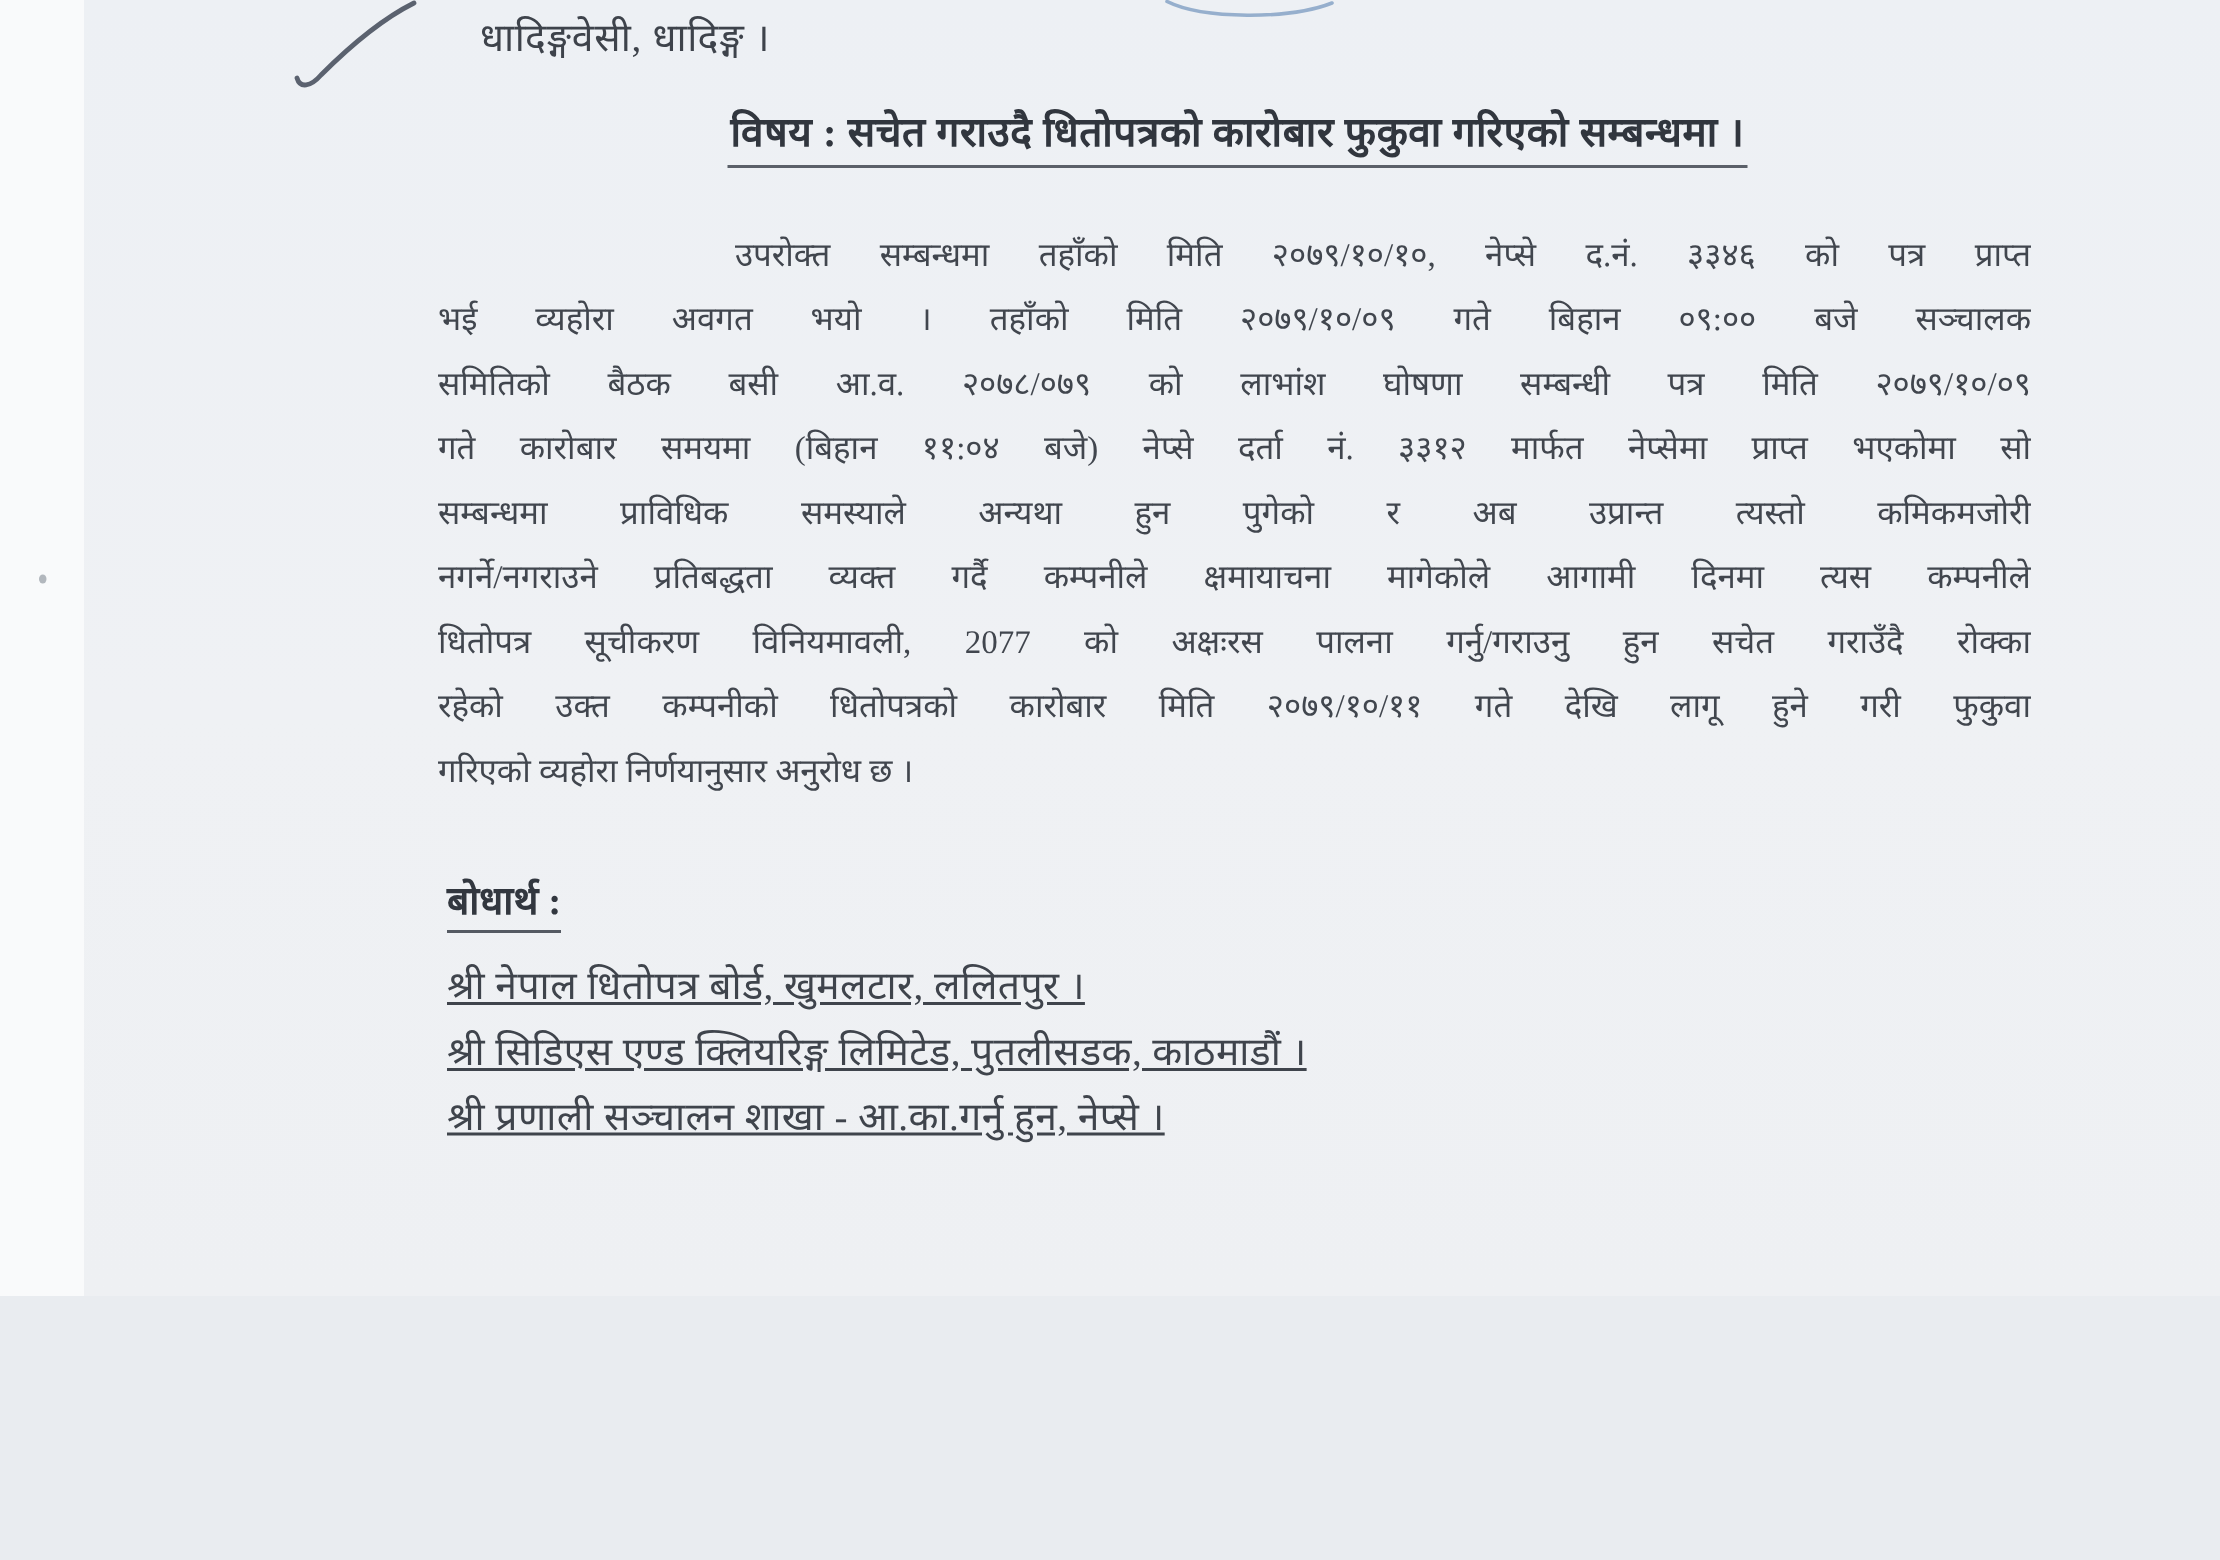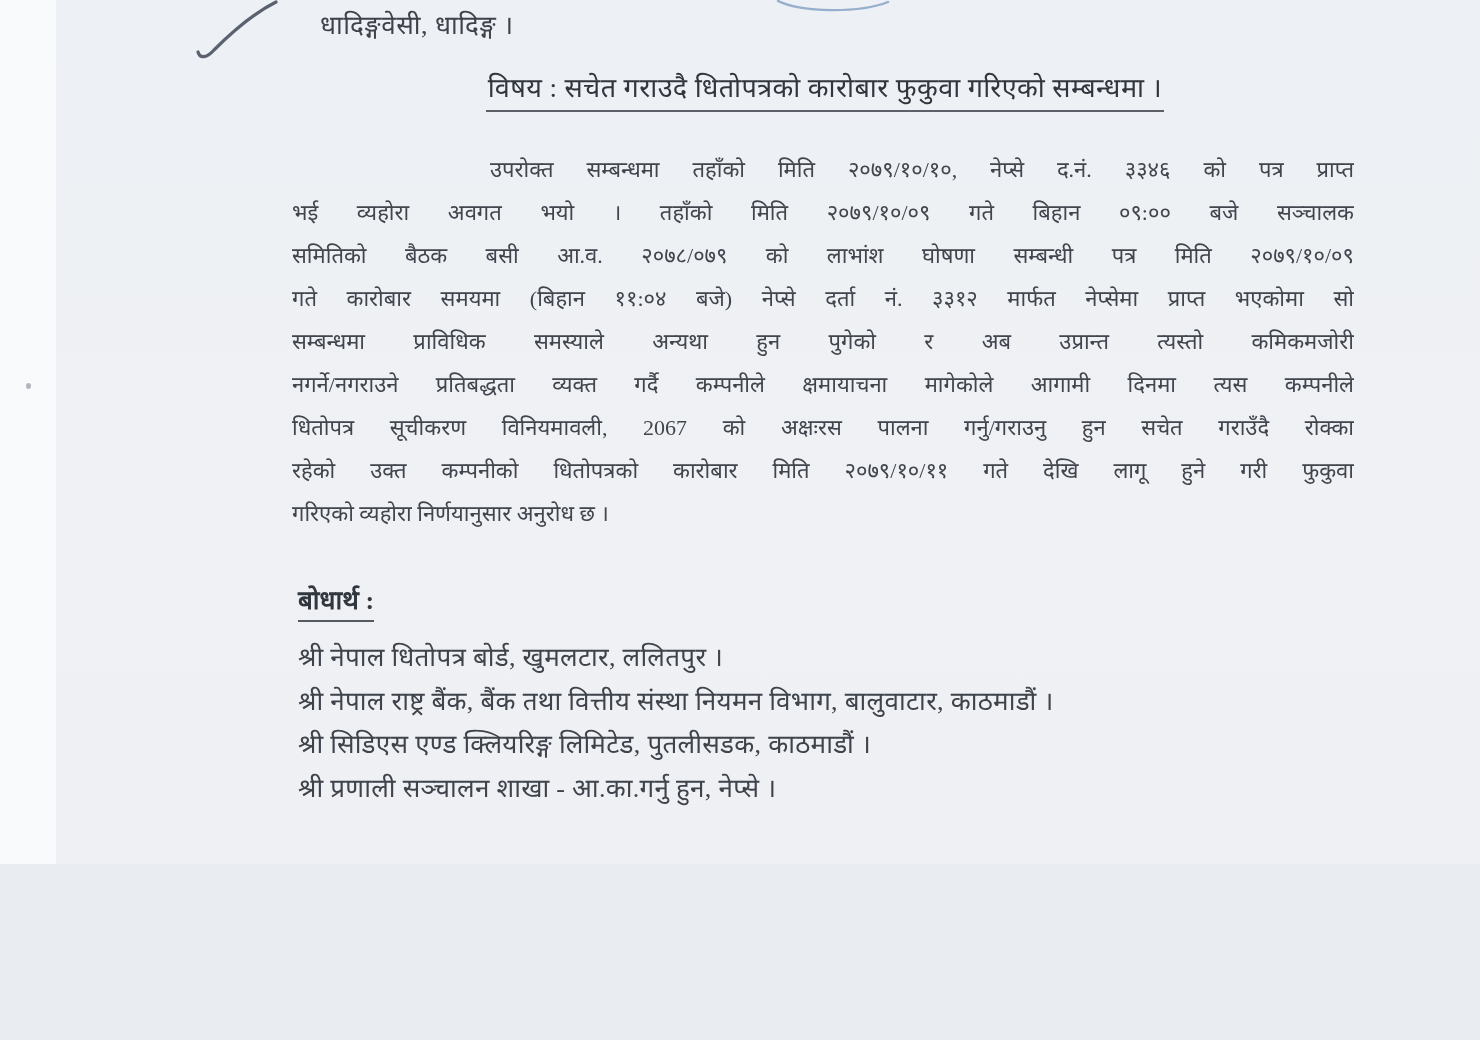--- a/index.html
+++ b/index.html
@@ -22,38 +22,38 @@
     background:#9aa0a8;opacity:.75;
   }
   .address-line{
     position:absolute;left:320px;top:6px;
     font-size:26px;letter-spacing:.5px;color:#3e434b;
   }
   .subject-wrap{
     position:absolute;left:295px;top:68px;width:1060px;text-align:center;
   }
   .subject-text{
-    display:inline-block;font-size:27px;font-weight:normal;color:#31363e;
+    display:inline-block;font-size:27px;font-weight:bold;color:#31363e;
     padding:0 2px 5px 2px;border-bottom:2px solid #5b6069;letter-spacing:.4px;
   }
   .body-block{
     position:absolute;left:292px;top:148px;width:1062px;
     font-size:22px;color:#41464e;
   }
   .body-line{
     height:43px;line-height:43px;white-space:nowrap;
   }
   .jline{
     text-align:justify;text-align-last:justify;white-space:normal;
     overflow:hidden;
   }
   .indent{padding-left:198px;}
   .plain{text-align:right;text-align-last:left;}
   .cc-block{
-    position:absolute;left:298px;top:581px;font-size:26px;color:#3f444c;
+    position:absolute;left:298px;top:581px;font-size:26px;color:#3f444c;text-decoration:underline;
   }
   .cc-heading{
     display:inline-block;font-weight:bold;color:#32373f;
     border-bottom:2px solid #555a63;padding-bottom:3px;margin-bottom:14px;
   }
   .cc-item{height:43.5px;line-height:43.5px;letter-spacing:.3px;}
   .closing-line{
     position:absolute;left:1280px;top:858px;font-size:26px;color:#3e434b;margin-top:40px;
   }
   .mark{position:absolute;}
@@ -83,31 +83,30 @@
     <span class="subject-text">विषय : सचेत गराउदै धितोपत्रको कारोबार फुकुवा गरिएको सम्बन्धमा ।</span>
   </div>
 
   <div class="body-block">
     <div class="body-line jline indent">उपरोक्त सम्बन्धमा तहाँको मिति २०७९/१०/१०, नेप्से द.नं. ३३४६ को पत्र प्राप्त</div>
     <div class="body-line jline">भई व्यहोरा अवगत भयो । तहाँको मिति २०७९/१०/०९ गते बिहान ०९:०० बजे सञ्चालक</div>
     <div class="body-line jline">समितिको बैठक बसी आ.व. २०७८/०७९ को लाभांश घोषणा सम्बन्धी पत्र मिति २०७९/१०/०९</div>
     <div class="body-line jline">गते कारोबार समयमा (बिहान ११:०४ बजे) नेप्से दर्ता नं. ३३१२ मार्फत नेप्सेमा प्राप्त भएकोमा सो</div>
     <div class="body-line jline">सम्बन्धमा प्राविधिक समस्याले अन्यथा हुन पुगेको र अब उप्रान्त त्यस्तो कमिकमजोरी</div>
     <div class="body-line jline">नगर्ने/नगराउने प्रतिबद्धता व्यक्त गर्दै कम्पनीले क्षमायाचना मागेकोले आगामी दिनमा त्यस कम्पनीले</div>
-    <div class="body-line jline">धितोपत्र सूचीकरण विनियमावली, 2067 को अक्षःरस पालना गर्नु/गराउनु हुन सचेत गराउँदै रोक्का</div>
+    <div class="body-line jline">धितोपत्र सूचीकरण विनियमावली, 2077 को अक्षःरस पालना गर्नु/गराउनु हुन सचेत गराउँदै रोक्का</div>
     <div class="body-line jline">रहेको उक्त कम्पनीको धितोपत्रको कारोबार मिति २०७९/१०/११ गते देखि लागू हुने गरी फुकुवा</div>
     <div class="body-line plain">गरिएको व्यहोरा निर्णयानुसार अनुरोध छ ।</div>
   </div>
 
   <div class="cc-block">
     <div>
       <span class="cc-heading">बोधार्थ :</span>
     </div>
     <div class="cc-item">श्री नेपाल धितोपत्र बोर्ड, खुमलटार, ललितपुर ।</div>
-    <div class="cc-item">श्री नेपाल राष्ट्र बैंक, बैंक तथा वित्तीय संस्था नियमन विभाग, बालुवाटार, काठमाडौं ।</div>
     <div class="cc-item">श्री सिडिएस एण्ड क्लियरिङ्ग लिमिटेड, पुतलीसडक, काठमाडौं ।</div>
     <div class="cc-item">श्री प्रणाली सञ्चालन शाखा - आ.का.गर्नु हुन, नेप्से ।</div>
   </div>
 
   <div class="closing-line">भवदीय,</div>
 
   <svg class="mark signature" width="176" height="88" viewBox="0 0 176 88">
     <g fill="none" stroke="#3a4152" stroke-width="3.2" stroke-linecap="round" opacity="0.88">
       <path d="M38 72 C46 48 58 28 64 32 C70 37 54 58 40 80"></path>
       <path d="M58 30 C60 12 78 8 78 22 C78 34 64 46 56 58"></path>

